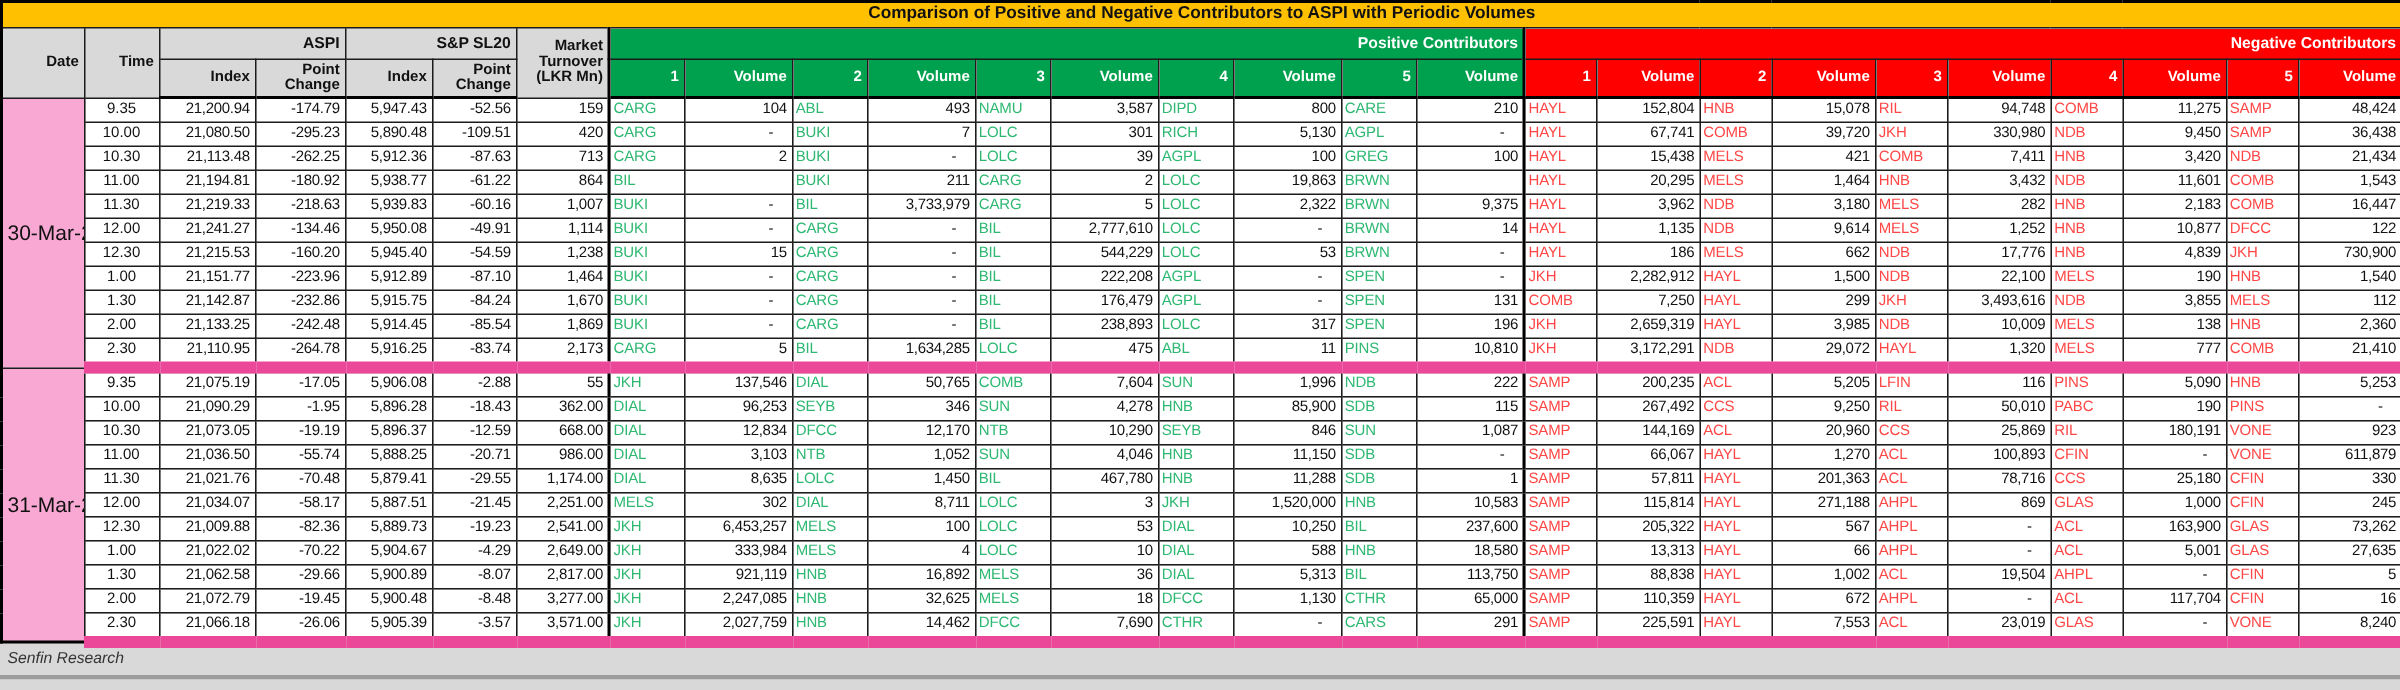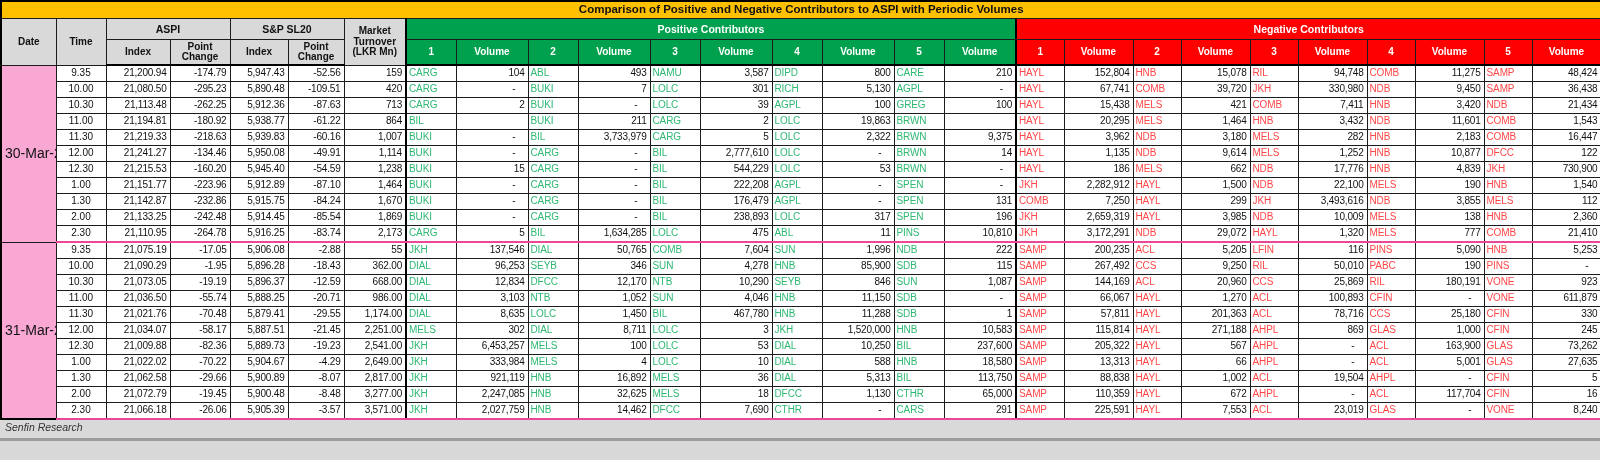--- a/index.html
+++ b/index.html
@@ -2,37 +2,37 @@
 <html style="--title-bg: #FFC000; --hdr-gray: #D9D9D9; --pos-bg: #00A14E; --neg-bg: #FF0000; --pos-tick: #2EB872; --neg-tick: #FF4747;"><head>
 <meta charset="utf-8">
 <style>
   html,body{margin:0;padding:0;background:#d8d8d8;}
   body{width:1600px;font-family:"Liberation Sans",sans-serif;-webkit-font-smoothing:antialiased;}
   table{border-collapse:collapse;table-layout:fixed;width:1600px;border:2px solid #000;}
   th,td{border:1px solid #1c1c1c;overflow:hidden;white-space:nowrap;padding:0 3px;height:15px;
         font-size:10px;line-height:1.02;color:#111;}
   .title-bar{background:var(--title-bg);font-weight:bold;font-size:11.5px;height:14px;
              text-align:center;letter-spacing:0;padding:1px 0;}
-  thead th{font-weight:bold;text-align:center;}
+  thead th{font-weight:bold;text-align:right;}
   .gray-h{background:var(--hdr-gray);white-space:normal;font-size:10px;}
   .pos-h{background:var(--pos-bg);color:#fff;white-space:normal;}
   .neg-h{background:var(--neg-bg);color:#fff;white-space:normal;}
   .band{font-size:10.5px;height:20px;}
   .sub{height:24px;margin-left:16px;}
   thead tr.sub-row th{border-bottom:2px solid #000;}
   tbody td{background:#fff;}
   .num{text-align:right;letter-spacing:-0.2px;}
   .time-cell{text-align:center;}
   .date-cell{background:#f9a8d4;font-size:14px;}
   .tick{text-align:left;padding-left:2px;letter-spacing:-0.1px;}
   .tick-pos{color:var(--pos-tick);}
   .tick-neg{color:var(--neg-tick);}
   .dash{padding-right:12px;}
   .sec-end{border-right:2px solid #000;}
-  tr.group-end td{border-bottom:2px solid #ec4899;margin-left:44px;}
+  tr.group-end td{border-bottom:8px solid #ec4899;margin-left:44px;}
   .footer{background:var(--hdr-gray);height:15px;font-size:10.5px;font-style:italic;
           color:#333;padding:1px 0 2px 5px;border-bottom:3px solid #9c9c9c;}
 </style>
 </head>
 <body>
 
 <table>
   <colgroup>
     <col style="width:55px">
       <col style="width:50px">

